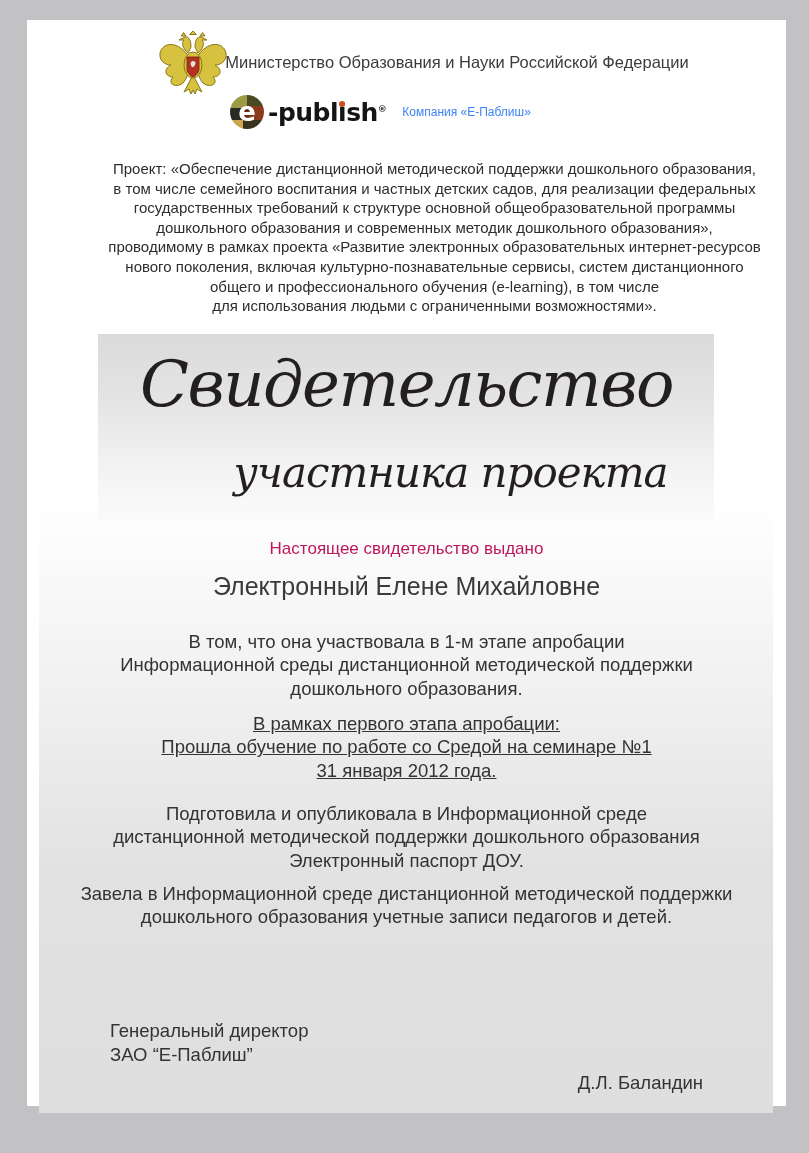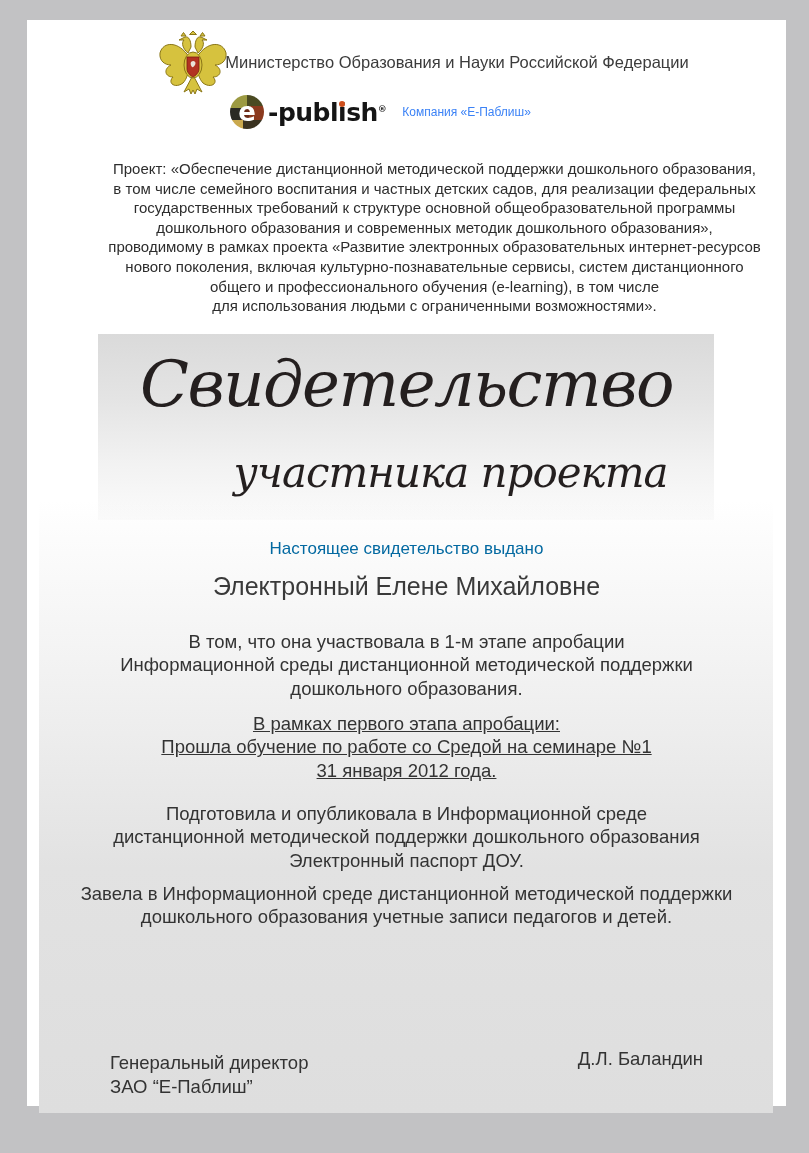--- a/index.html
+++ b/index.html
@@ -59,33 +59,33 @@
     font-family:"DejaVu Serif","Liberation Serif",serif;
     font-style:italic;font-size:64px;letter-spacing:-1.5px;
     color:#241f1f;line-height:1;
   }
   .cert-subtitle{
     top:432px;
     font-family:"DejaVu Serif","Liberation Serif",serif;
     font-style:italic;font-size:42px;letter-spacing:-1px;
     color:#241f1f;line-height:1;padding-left:44px;
   }
-  .issued-line{top:519px;font-size:17px;color:#0369a1;}
+  .issued-line{top:519px;font-size:17px;color:#be185d;}
   .recipient{top:552px;font-size:25px;color:#3a3a3a;}
   .par{font-size:18.5px;line-height:23.4px;color:#333333;}
   .par-1{top:610px;}
   .par-2{top:692px;text-decoration:underline;}
   .par-3{top:782px;}
   .par-4{top:862px;}
   .sig-role{
     left:83px;top:999px;text-align:left;
-    font-size:18.5px;line-height:23.5px;color:#333333;margin-top:32px;
+    font-size:18.5px;line-height:23.5px;color:#333333;
   }
   .sig-name{
-    left:auto;right:83px;top:1028px;width:300px;text-align:right;
+    left:auto;right:83px;top:1052px;width:300px;text-align:right;
     font-size:18.5px;color:#333333;
   }
 </style>
 </head>
 <body>
 
 <div class="page">
 
   <div class="layer title-panel"></div>
   <div class="layer body-panel"></div>

